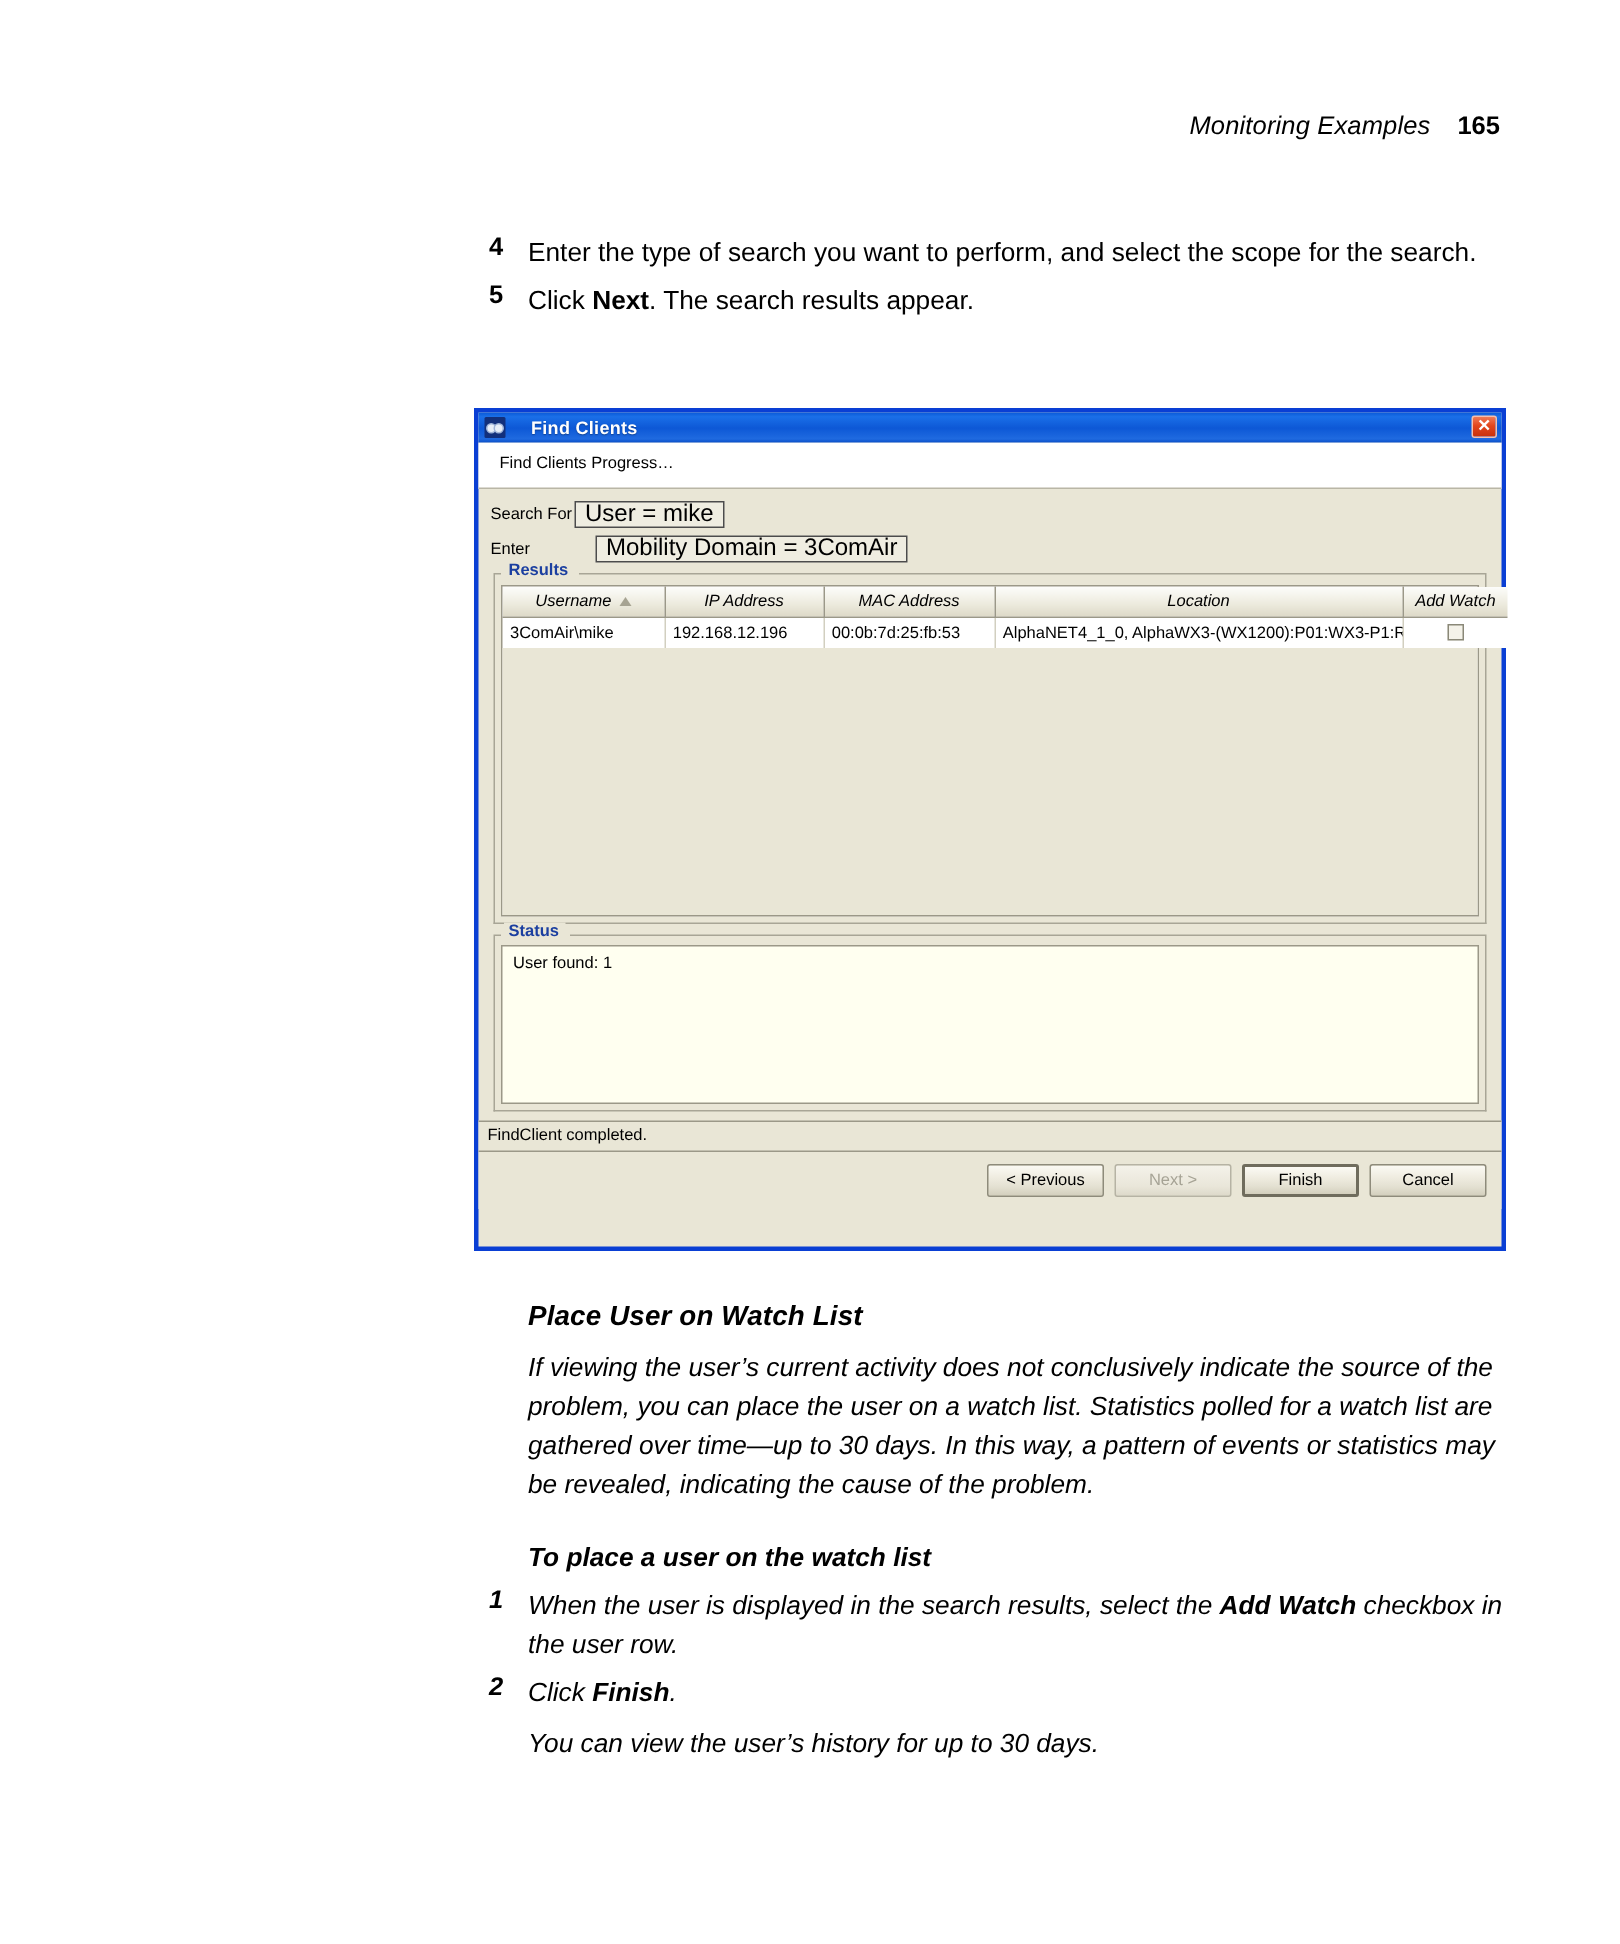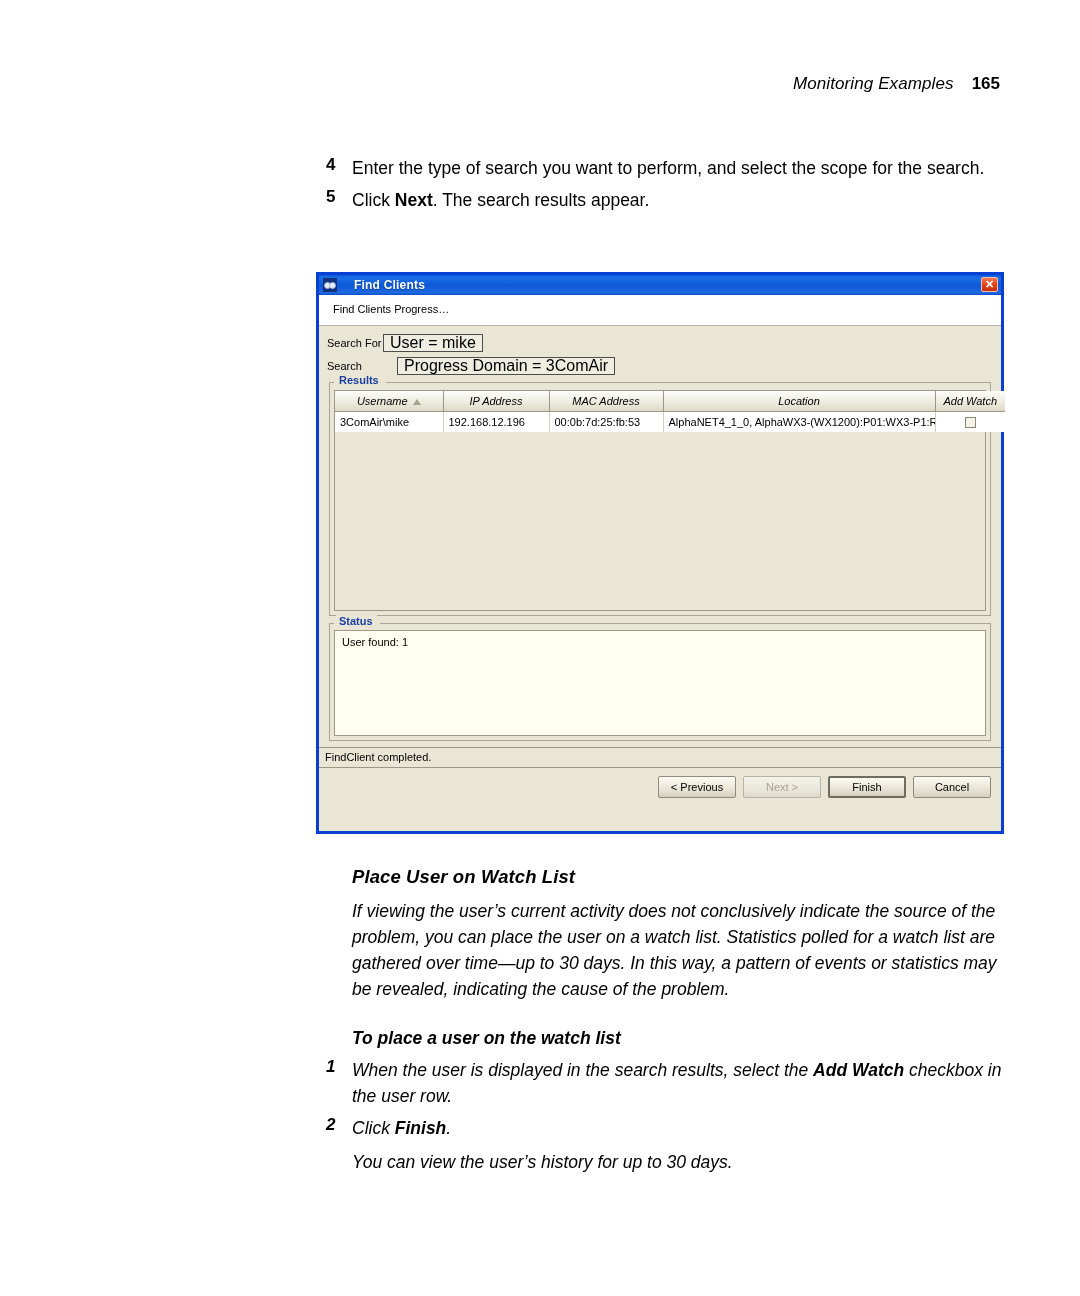--- a/index.html
+++ b/index.html
@@ -377,22 +377,22 @@
   </div>
 
   <div class="dlg-body">
 
     <div class="formrow">
       <span class="lbl">Search For</span>
       <span class="readonly-field">User = mike</span>
     </div>
 
     <div class="formrow indent">
-      <span class="lbl">Search</span>
-      <span class="readonly-field">Progress Domain = 3ComAir</span>
+      <span class="lbl">Enter</span>
+      <span class="readonly-field">Mobility Domain = 3ComAir</span>
     </div>
 
     <div class="groupbox">
       <div class="gb-top">
         <span class="gb-line-l"></span>
         <span class="gb-legend">Results</span>
         <span class="gb-line-r" style="left:56px;right:0;"></span>
       </div>
 
       <div class="table-wrap">

